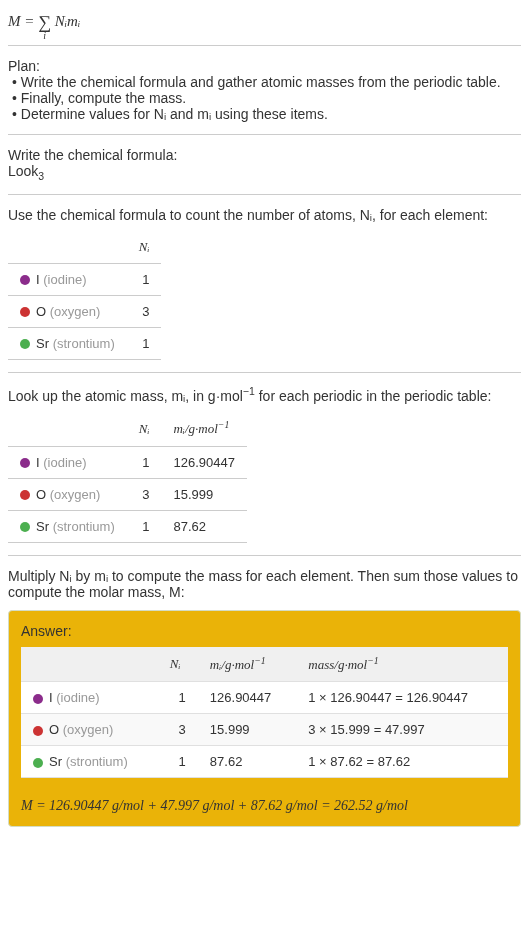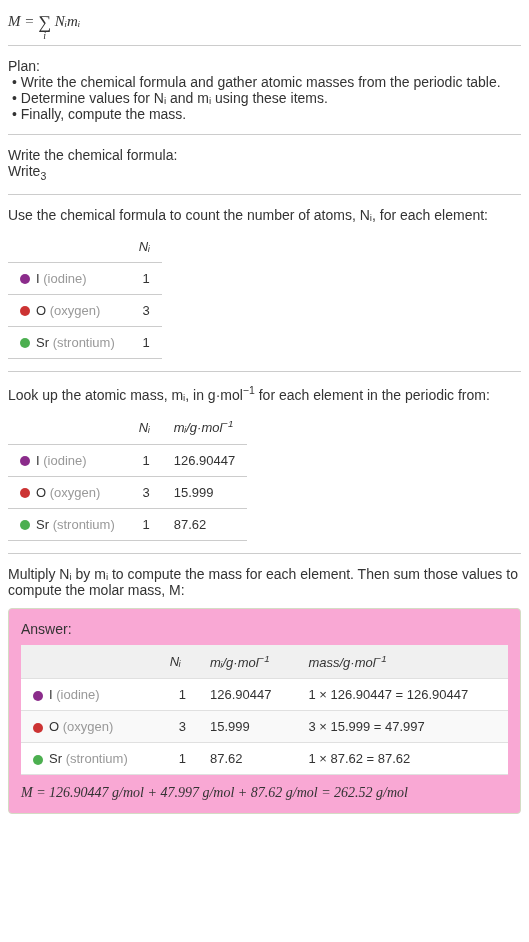--- a/index.html
+++ b/index.html
@@ -46,41 +46,41 @@
     }
     td, th {
       padding: 8px 12px;
       text-align: left;
       border-bottom: 1px solid #ccc;
       font-size: 13px;
     }
     th {
       font-weight: normal;
       font-style: italic;
-      font-family: Liberation Sans, sans-serif;
+      font-family: Liberation Serif, serif;
     }
     .element-cell {
       color: #999;
     }
     .element-name {
       color: #333;
     }
     .dot {
       display: inline-block;
       width: 10px;
       height: 10px;
       border-radius: 50%;
       margin-right: 6px;
       vertical-align: middle;
     }
     .dot-iodine { background: #8b2c8b; }
     .dot-oxygen { background: #cc3333; }
     .dot-strontium { background: #4caf50; }
     .answer-box {
-      background: #f9a8d4;
+      background: #eab308;
       border: 1px solid #d4dcc4;
       border-radius: 4px;
       padding: 12px;
       margin-top: 8px;
     }
     .answer-box table {
       background: #fff;
       width: 100%;
     }
     .answer-box td, .answer-box th {
@@ -91,21 +91,21 @@
     }
     .answer-box tr:nth-child(even) td {
       background: #fff;
     }
     .answer-box th {
       background: #f0f0f0;
     }
     .final-formula {
       font-style: italic;
       font-family: 'Times New Roman', serif;
-      margin-top: 10px;
+      margin-top: 20px;
       font-size: 14px;
     }
     .num-col {
       text-align: right;
     }
     .sum-symbol {
       font-size: 18px;
       display: inline-block;
       vertical-align: middle;
       position: relative;
@@ -125,30 +125,30 @@
   <div class="formula">
     <span>M = </span><span class="sum-symbol"><span>∑</span><span class="sum-under">i</span></span><span> Nᵢmᵢ</span>
   </div>
 </div>
 
 <hr>
 
 <div class="section">
   <div>Plan:</div>
   <div class="plan-item">• Write the chemical formula and gather atomic masses from the periodic table.</div>
+  <div class="plan-item">• Finally, compute the mass.</div>
   <div class="plan-item">• Determine values for Nᵢ and mᵢ using these items.</div>
-  <div class="plan-item">• Finally, compute the mass.</div>
 </div>
 
 <hr>
 
 <div class="section">
   <div>Write the chemical formula:</div>
   <div>
-    <span>Write</span><span class="sub">3</span>
+    <span>Look</span><span class="sub">3</span>
   </div>
 </div>
 
 <hr>
 
 <div class="section">
   <div>Use the chemical formula to count the number of atoms, Nᵢ, for each element:</div>
   <table>
     <tbody>
         <tr>
@@ -168,21 +168,21 @@
       <td class="num-col">1</td>
     </tr>
   </tbody>
     </table>
 </div>
 
 <hr>
 
 <div class="section">
   <div>
-    <span>Look up the atomic mass, mᵢ, in g·mol</span><span class="sup">−1</span><span> for each element in the periodic from:</span>
+    <span>Look up the atomic mass, mᵢ, in g·mol</span><span class="sup">−1</span><span> for each periodic in the periodic table:</span>
   </div>
   <table>
     <tbody>
         <tr>
       <th></th>
       <th>Nᵢ</th>
       <th><span>mᵢ/g·mol</span><span class="sup">−1</span></th>
     </tr>
     <tr>
       <td class="element-cell"><span class="dot dot-iodine"></span><span class="element-name">I</span> <span>(iodine)</span></td>

